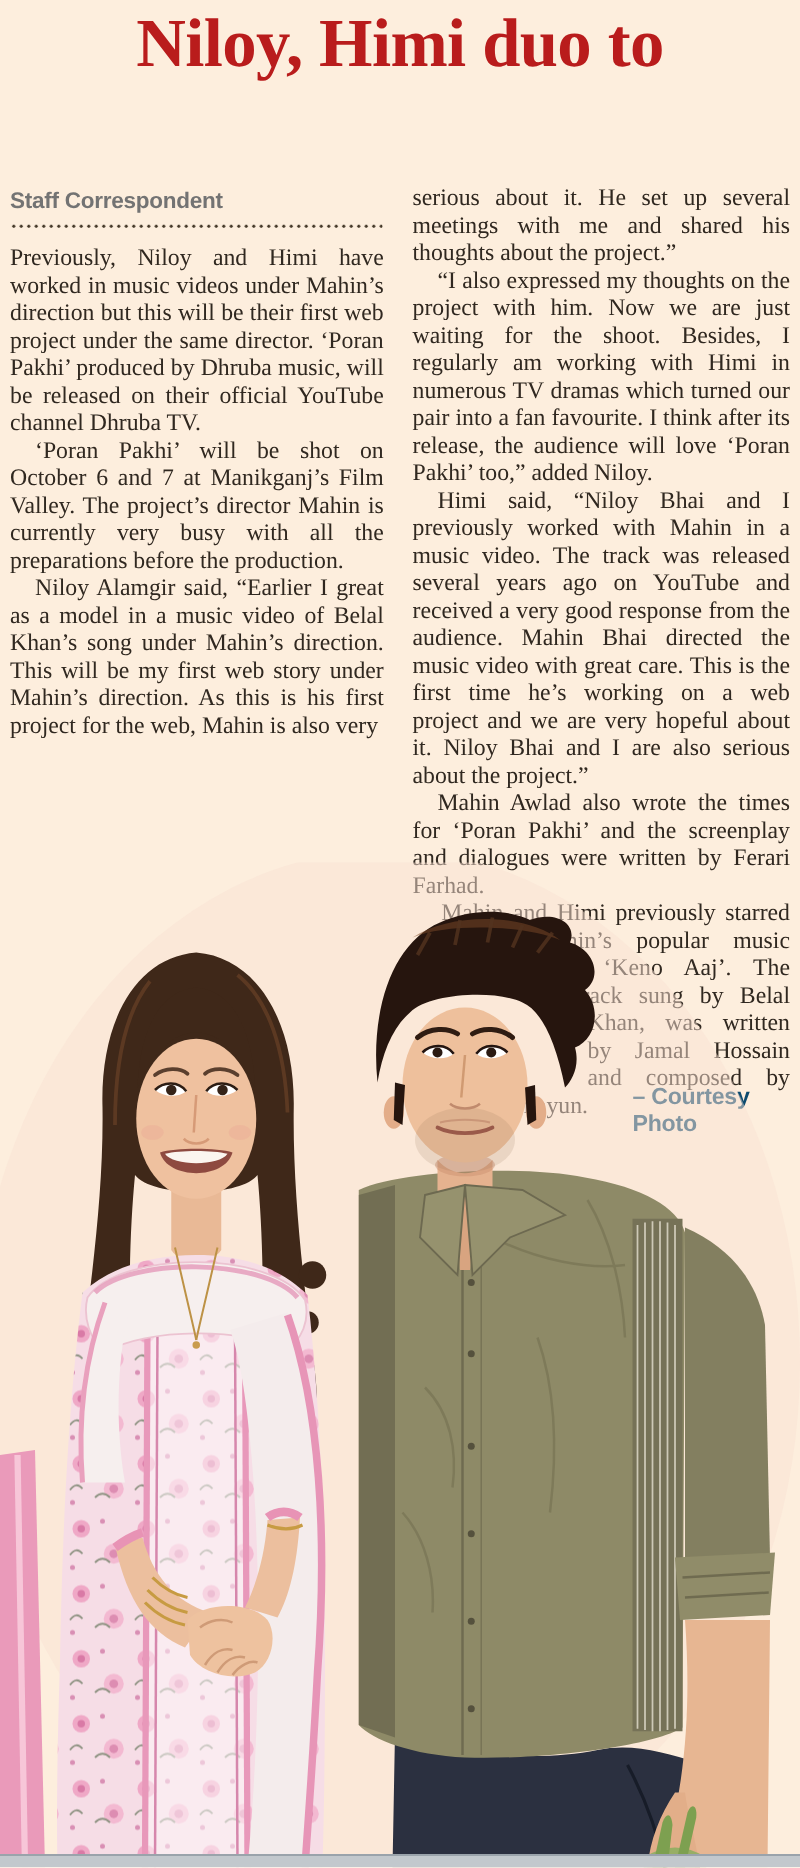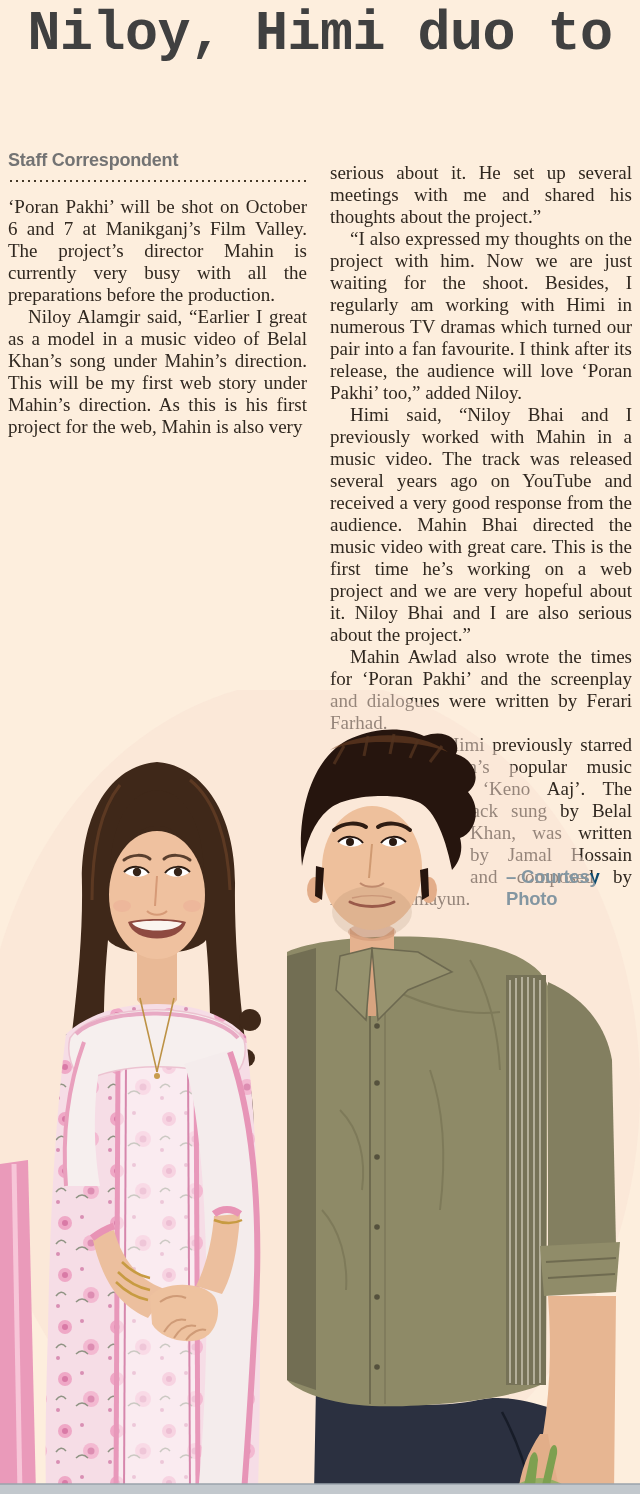--- a/index.html
+++ b/index.html
@@ -7,23 +7,23 @@
     position:relative;
     width:640px;height:1494px;
     background:#fdeedd;
     overflow:hidden;
     font-family:"Liberation Serif", serif;
     color:#30281f;
   }
   .headline{
     position:absolute;top:4px;left:0;width:640px;
     margin:0;text-align:center;
-    font-family:Liberation Mono, monospace;
+    font-family:Liberation Serif, serif;
     font-weight:700;font-size:55px;line-height:61px;
-    letter-spacing:-0.5px;color:#404040;
+    letter-spacing:-0.5px;color:#b91c1c;
   }
   .headline .hl{display:block;}
   .byline{
     position:absolute;top:150px;left:8px;width:299px;
     font-family:"Liberation Sans", sans-serif;
     font-weight:700;font-size:18px;color:#737373;
     letter-spacing:-0.2px;
   }
   .dotted-rule{
     position:absolute;top:179px;left:8px;width:298px;height:4px;
@@ -33,21 +33,21 @@
   .col{
     position:absolute;
     font-size:19px;line-height:22px;
     text-align:justify;
     hyphens:auto;-webkit-hyphens:auto;
     color:#302820;
   }
   .col p{margin:0;}
   .col p + p{text-indent:20px;}
   .col-left{top:196px;left:8px;width:299px;}
-  .col-right{top:162px;left:330px;width:302px;}
+  .col-right{top:148px;left:330px;width:302px;}
   .wrap-block{overflow:visible;}
   .wrap-spacer{float:left;clear:left;height:22px;}
   .ws1{width:23px;}  .ws2{width:63px;}  .ws3{width:93px;}
   .ws4{width:130px;} .ws5{width:140px;} .ws6{width:140px;} .ws7{width:140px;}
   .wrap-p{margin:0;text-indent:0;}
   .photo-credit{
     position:absolute;top:866px;left:458px;
     font-family:"Liberation Sans", sans-serif;
     font-weight:700;font-size:18.5px;color:#0c4a6e;
     letter-spacing:-0.2px;
@@ -63,20 +63,21 @@
 <div class="page">
 
   <h1 class="headline">
     <span class="hl">Niloy, Himi duo to</span>
   </h1>
 
   <div class="byline">Staff Correspondent</div>
   <div class="dotted-rule"></div>
 
   <div class="col col-left">
+    <p>Previously, Niloy and Himi have worked in music videos under Mahin’s direction but this will be their first web project under the same director. ‘Poran Pakhi’ produced by Dhruba music, will be released on their official YouTube channel Dhruba TV.</p>
     <p>‘Poran Pakhi’ will be shot on October 6 and 7 at Manikganj’s Film Valley. The project’s director Mahin is currently very busy with all the preparations before the production.</p>
     <p>Niloy Alamgir said, “Earlier I great as a model in a music video of Belal Khan’s song under Mahin’s direction. This will be my first web story under Mahin’s direction. As this is his first project for the web, Mahin is also very</p>
   </div>
 
   <div class="col col-right">
     <p>serious about it. He set up several meetings with me and shared his thoughts about the project.”</p>
     <p>“I also expressed my thoughts on the project with him. Now we are just waiting for the shoot. Besides, I regularly am working with Himi in numerous TV dramas which turned our pair into a fan favourite. I think after its release, the audience will love ‘Poran Pakhi’ too,” added Niloy.</p>
     <p>Himi said, “Niloy Bhai and I previously worked with Mahin in a music video. The track was released several years ago on YouTube and received a very good response from the audience. Mahin Bhai directed the music video with great care. This is the first time he’s working on a web project and we are very hopeful about it. Niloy Bhai and I are also serious about the project.”</p>
     <p>Mahin Awlad also wrote the times for ‘Poran Pakhi’ and the screenplay and dialogues were written by Ferari Farhad.</p>
     <div class="wrap-block">

